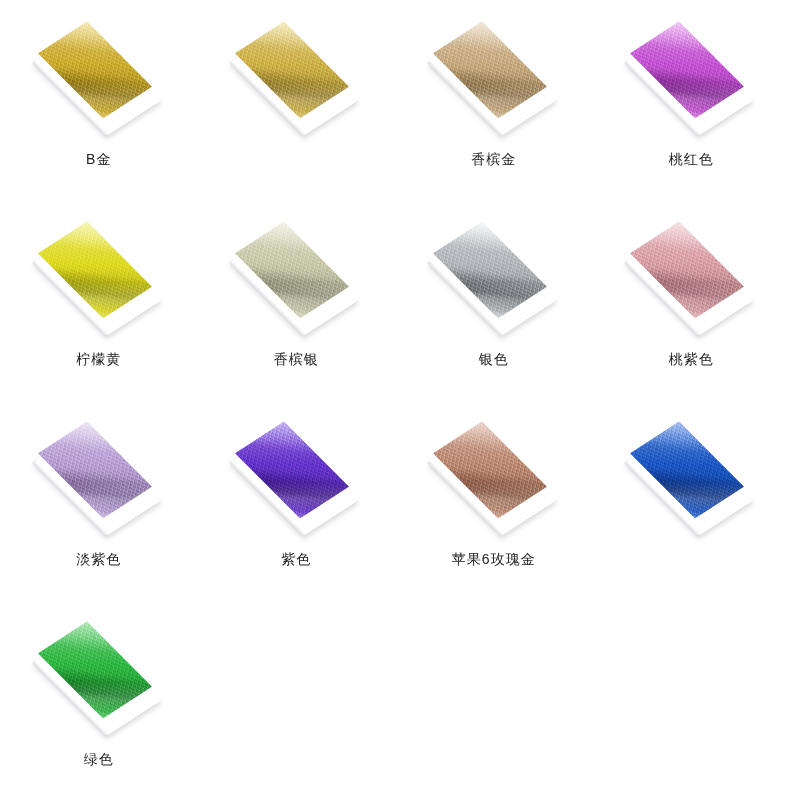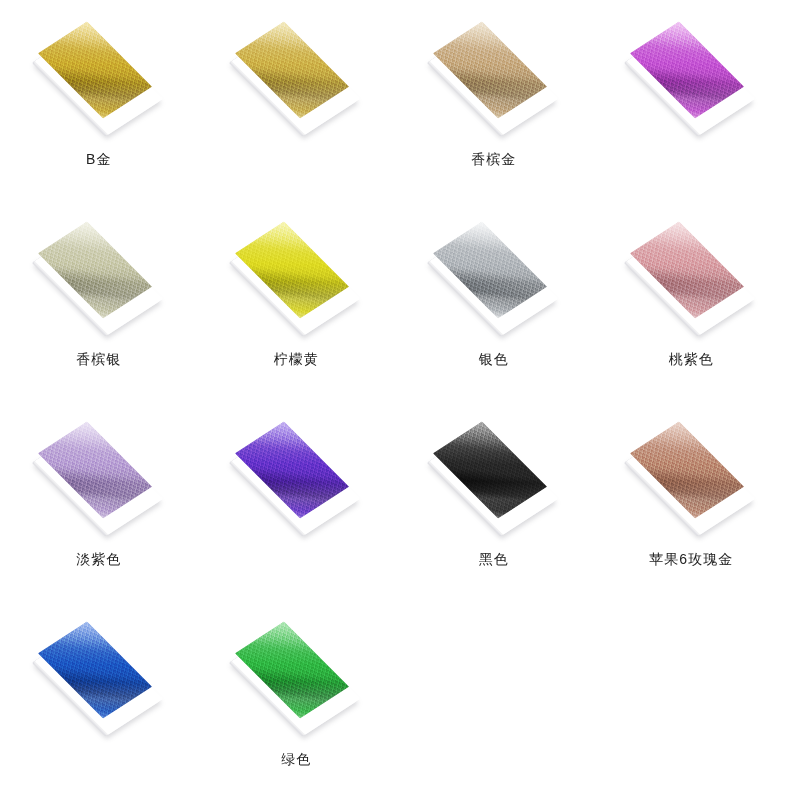--- a/index.html
+++ b/index.html
@@ -137,38 +137,39 @@
         <div class="paper-stack"></div>
         <div class="foil-sheet" style="background: linear-gradient(125deg, rgb(230, 213, 182) 0%, rgb(196, 165, 121) 30%, rgb(196, 165, 121) 52%, rgb(138, 111, 71) 74%, rgb(196, 165, 121) 92%, rgb(230, 213, 182) 100%);"></div>
       </div>
       <div class="swatch-label">香槟金</div>
     </div>
     <div class="swatch-cell">
       <div class="foil-stage">
         <div class="paper-stack"></div>
         <div class="foil-sheet" style="background: linear-gradient(125deg, rgb(231, 156, 237) 0%, rgb(193, 79, 209) 30%, rgb(193, 79, 209) 52%, rgb(125, 34, 144) 74%, rgb(193, 79, 209) 92%, rgb(231, 156, 237) 100%);"></div>
       </div>
+      <div class="swatch-label">桃红色</div>
+    </div>
+    <div class="swatch-cell">
+      <div class="foil-stage">
+        <div class="paper-stack"></div>
+        <div class="foil-sheet" style="background: linear-gradient(125deg, rgb(242, 240, 126) 0%, rgb(220, 216, 32) 30%, rgb(220, 216, 32) 52%, rgb(156, 154, 15) 74%, rgb(220, 216, 32) 92%, rgb(242, 240, 126) 100%);"></div>
+      </div>
+      <div class="swatch-label">柠檬黄</div>
     </div>
     <div class="swatch-cell">
       <div class="foil-stage">
         <div class="paper-stack"></div>
         <div class="foil-sheet" style="background: linear-gradient(125deg, rgb(234, 234, 214) 0%, rgb(198, 198, 166) 30%, rgb(198, 198, 166) 52%, rgb(141, 141, 114) 74%, rgb(198, 198, 166) 92%, rgb(234, 234, 214) 100%);"></div>
       </div>
       <div class="swatch-label">香槟银</div>
     </div>
     <div class="swatch-cell">
       <div class="foil-stage">
         <div class="paper-stack"></div>
-        <div class="foil-sheet" style="background: linear-gradient(125deg, rgb(242, 240, 126) 0%, rgb(220, 216, 32) 30%, rgb(220, 216, 32) 52%, rgb(156, 154, 15) 74%, rgb(220, 216, 32) 92%, rgb(242, 240, 126) 100%);"></div>
-      </div>
-      <div class="swatch-label">柠檬黄</div>
-    </div>
-    <div class="swatch-cell">
-      <div class="foil-stage">
-        <div class="paper-stack"></div>
         <div class="foil-sheet" style="background: linear-gradient(125deg, rgb(240, 242, 244) 0%, rgb(174, 179, 184) 30%, rgb(174, 179, 184) 52%, rgb(94, 99, 104) 74%, rgb(174, 179, 184) 92%, rgb(240, 242, 244) 100%);"></div>
       </div>
       <div class="swatch-label">银色</div>
     </div>
     <div class="swatch-cell">
       <div class="foil-stage">
         <div class="paper-stack"></div>
         <div class="foil-sheet" style="background: linear-gradient(125deg, rgb(240, 205, 209) 0%, rgb(215, 154, 160) 30%, rgb(215, 154, 160) 52%, rgb(165, 103, 111) 74%, rgb(215, 154, 160) 92%, rgb(240, 205, 209) 100%);"></div>
       </div>
       <div class="swatch-label">桃紫色</div>
@@ -178,27 +179,21 @@
         <div class="paper-stack"></div>
         <div class="foil-sheet" style="background: linear-gradient(125deg, rgb(222, 208, 238) 0%, rgb(180, 154, 210) 30%, rgb(180, 154, 210) 52%, rgb(123, 98, 154) 74%, rgb(180, 154, 210) 92%, rgb(222, 208, 238) 100%);"></div>
       </div>
       <div class="swatch-label">淡紫色</div>
     </div>
     <div class="swatch-cell">
       <div class="foil-stage">
         <div class="paper-stack"></div>
         <div class="foil-sheet" style="background: linear-gradient(125deg, rgb(154, 120, 234) 0%, rgb(96, 48, 200) 30%, rgb(96, 48, 200) 52%, rgb(58, 21, 132) 74%, rgb(96, 48, 200) 92%, rgb(154, 120, 234) 100%);"></div>
       </div>
-    </div>
-    <div class="swatch-cell">
-      <div class="foil-stage">
-        <div class="paper-stack"></div>
-        <div class="foil-sheet" style="background: linear-gradient(125deg, rgb(107, 107, 107) 0%, rgb(38, 38, 38) 30%, rgb(38, 38, 38) 52%, rgb(0, 0, 0) 74%, rgb(38, 38, 38) 92%, rgb(107, 107, 107) 100%);"></div>
-      </div>
-      <div class="swatch-label">黑色</div>
+      <div class="swatch-label">紫色</div>
     </div>
     <div class="swatch-cell">
       <div class="foil-stage">
         <div class="paper-stack"></div>
         <div class="foil-sheet" style="background: linear-gradient(125deg, rgb(220, 180, 162) 0%, rgb(185, 131, 108) 30%, rgb(185, 131, 108) 52%, rgb(134, 84, 64) 74%, rgb(185, 131, 108) 92%, rgb(220, 180, 162) 100%);"></div>
       </div>
       <div class="swatch-label">苹果6玫瑰金</div>
     </div>
     <div class="swatch-cell">
       <div class="foil-stage">

